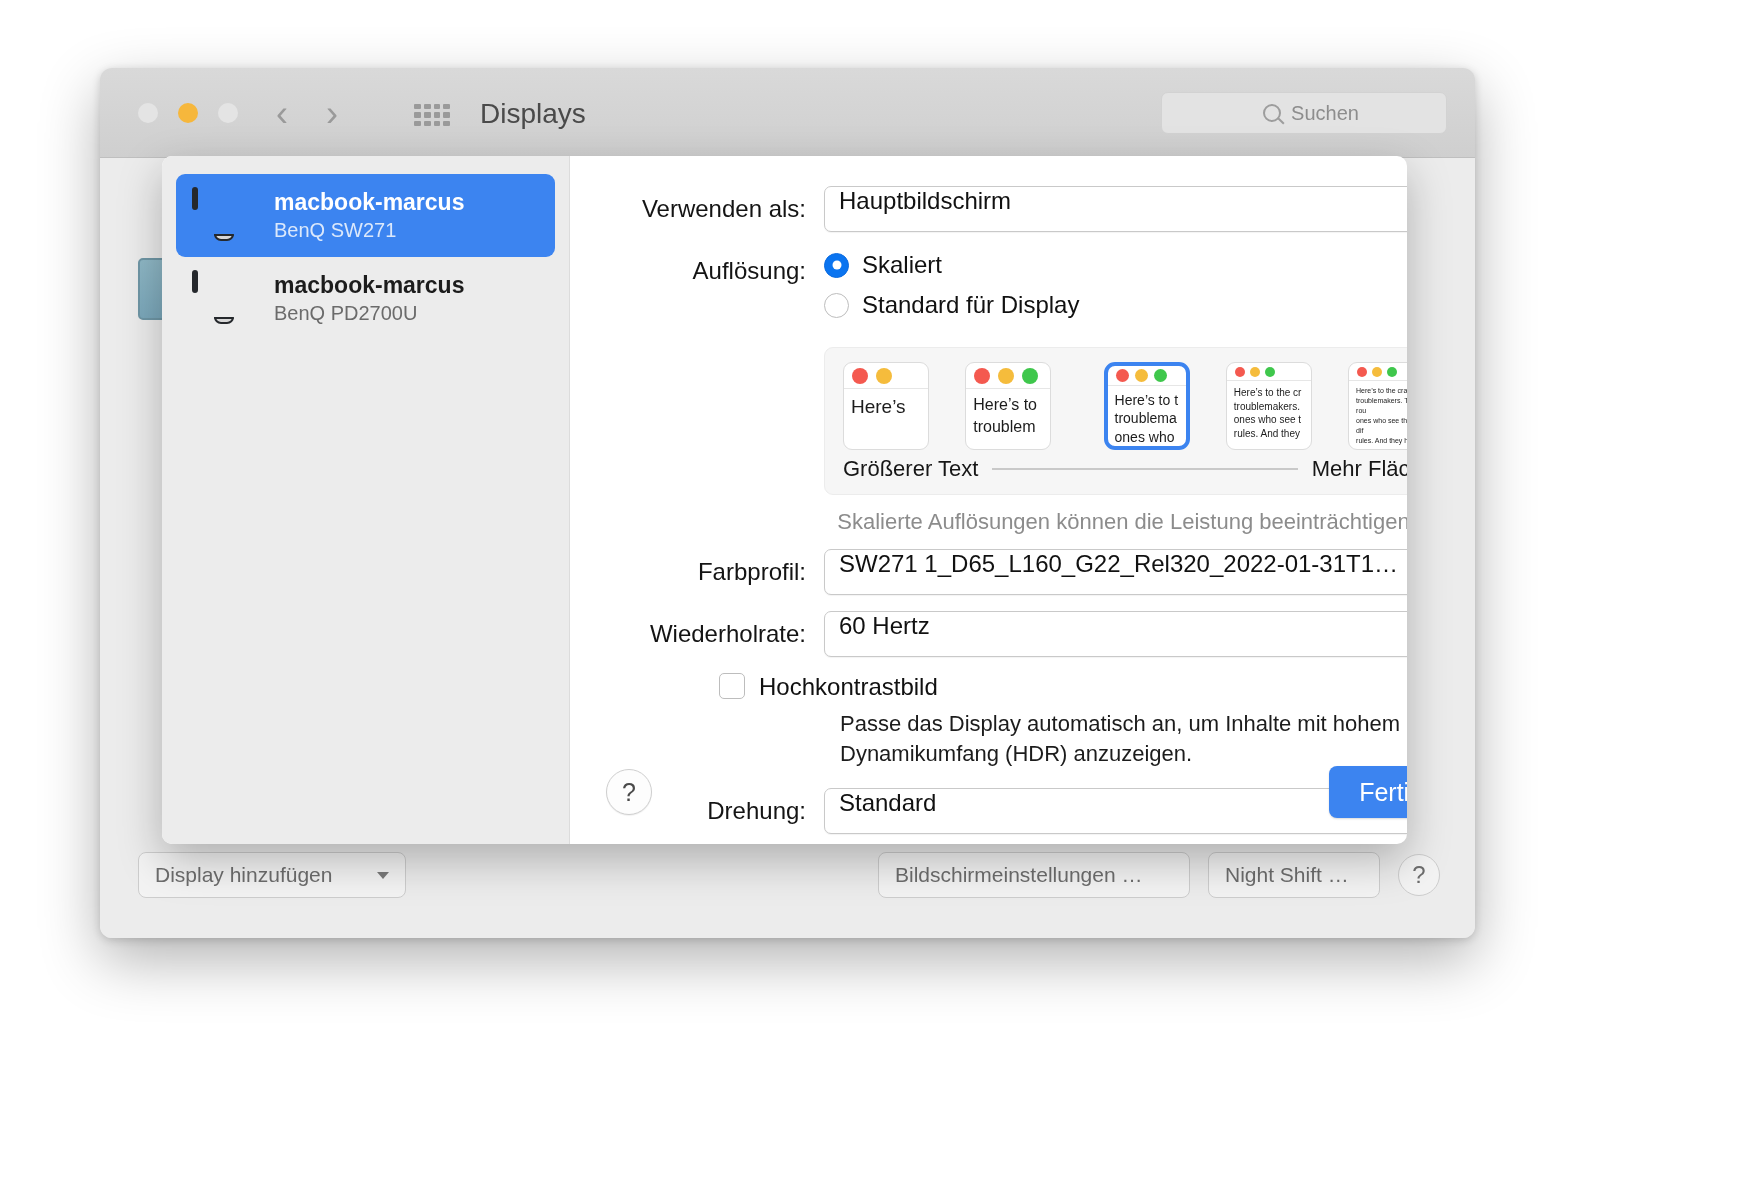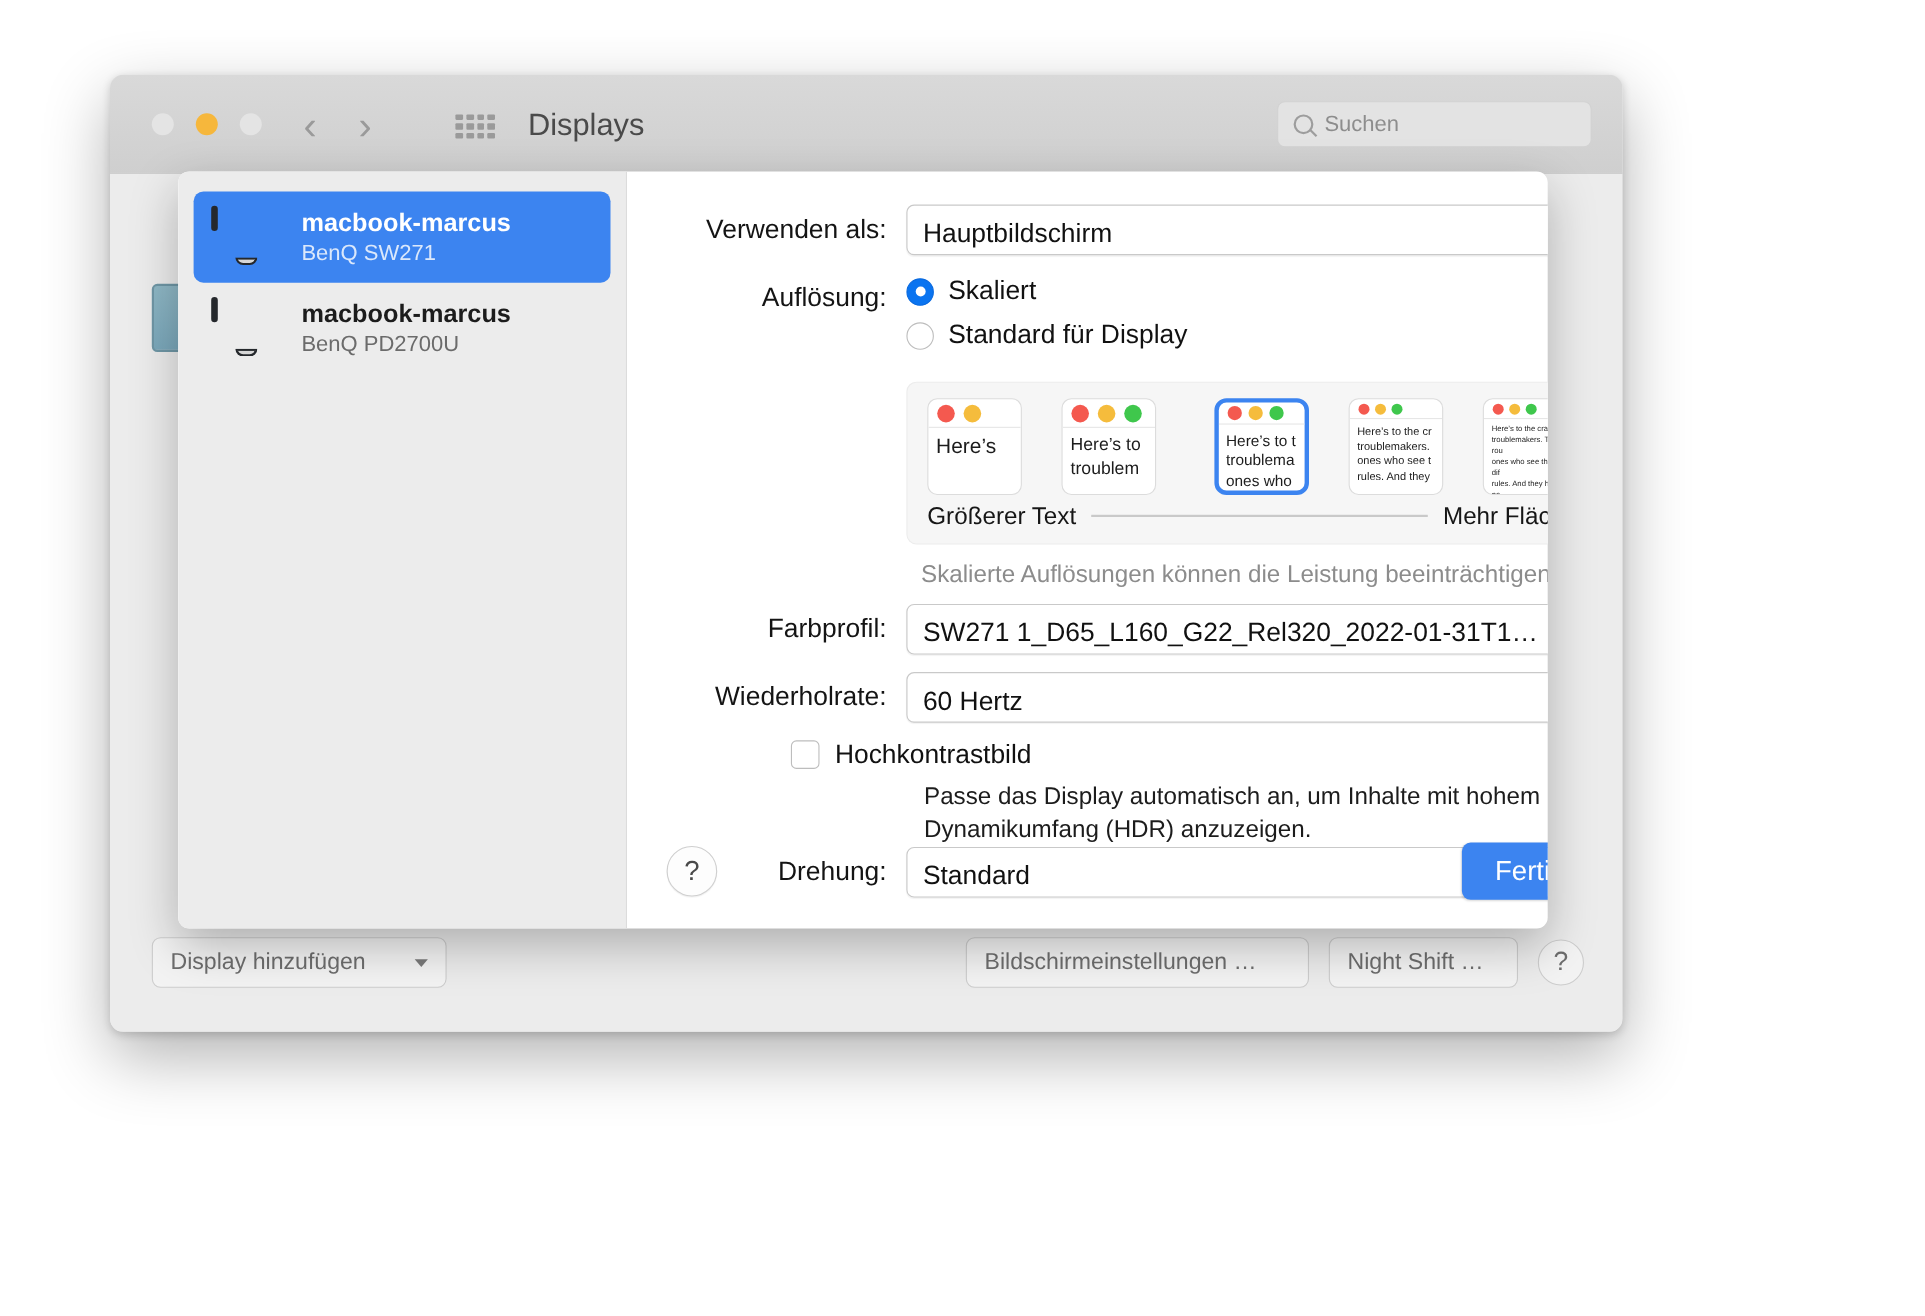--- a/index.html
+++ b/index.html
@@ -86,20 +86,21 @@
     top: 24px;
     width: 286px;
     height: 42px;
     background: #e3e3e3;
     border: 1px solid #d2d2d2;
     border-radius: 7px;
     display: flex;
     align-items: center;
     padding-left: 14px;
     gap: 10px;
+    justify-content: center;
   }
   .search-glyph {
     width: 18px; height: 18px;
     border: 2px solid #9d9d9d;
     border-radius: 50%;
     position: relative;
     flex: none;
   }
   .search-glyph::after {
     content: "";
@@ -250,21 +251,21 @@
   .popup {
     position: relative;
     flex: 1;
     height: 46px;
     background: #ffffff;
     border: 1px solid #c9c9c9;
     border-radius: 7px;
     box-shadow: 0 1px 1px rgba(0,0,0,0.05);
     display: flex;
     align-items: flex-end;
-    padding: 0 54px 4px 14px;
+    padding: 0 54px 16px 14px;
     font-size: 24px;
     color: #111;
     overflow: hidden;
     white-space: nowrap;
   }
 
   
   .radio-group { flex: 1; padding-top: 3px; }
   .radio-line {
     display: flex;
@@ -629,21 +630,21 @@
 
         </div>
       </div>
 
       <div class="check-row">
         <span class="checkbox"></span>
         <span class="check-label">Hochkontrastbild</span>
       </div>
       <div id="hdr-desc">Passe das Display automatisch an, um Inhalte mit hohem Dynamikumfang (HDR) anzuzeigen.</div>
 
-      <div class="form-row" style="">
+      <div class="form-row" style="margin-top:18px;">
         <div class="form-label">Drehung:</div>
         <div class="popup">
           <span>Standard</span>
 
         </div>
       </div>
 
       <div id="sheet-footer">
         <div id="help-button">?</div>
         <button id="done-button">Fertig</button>

